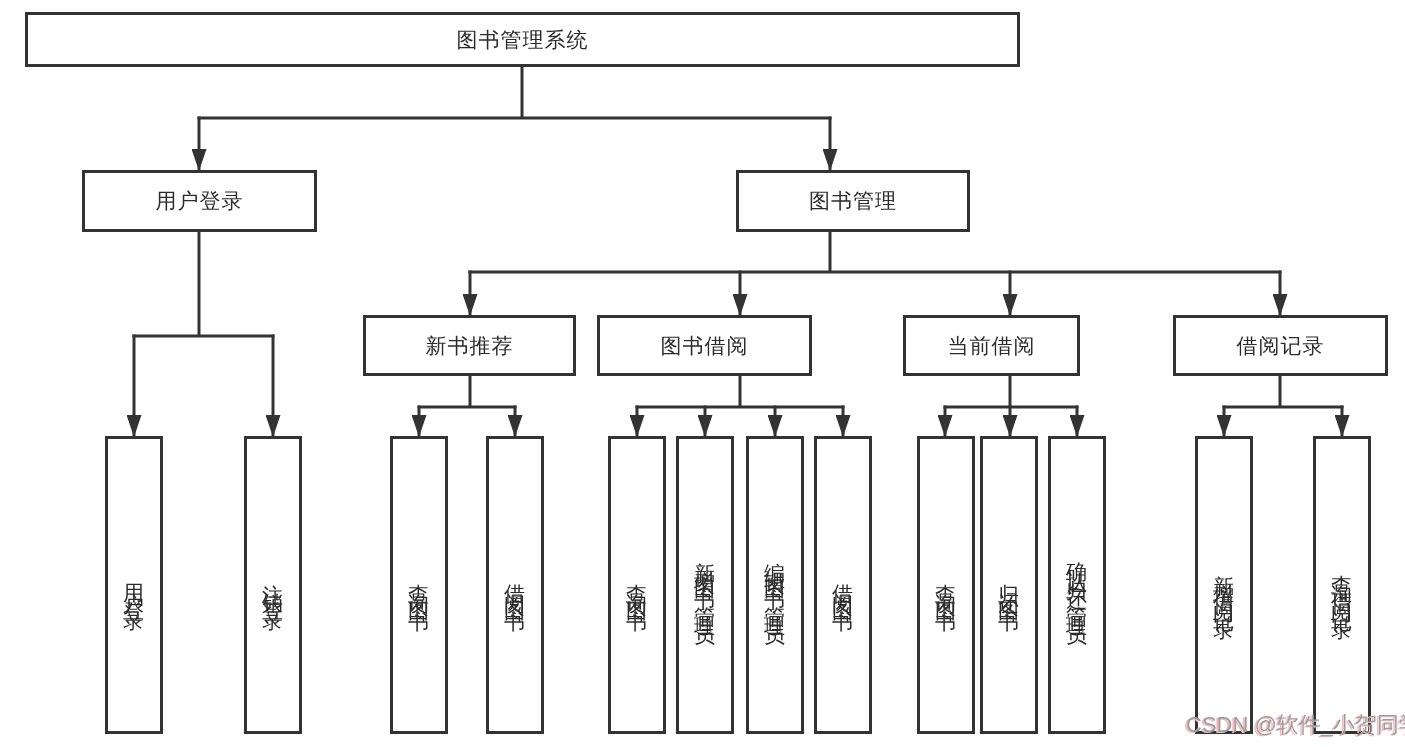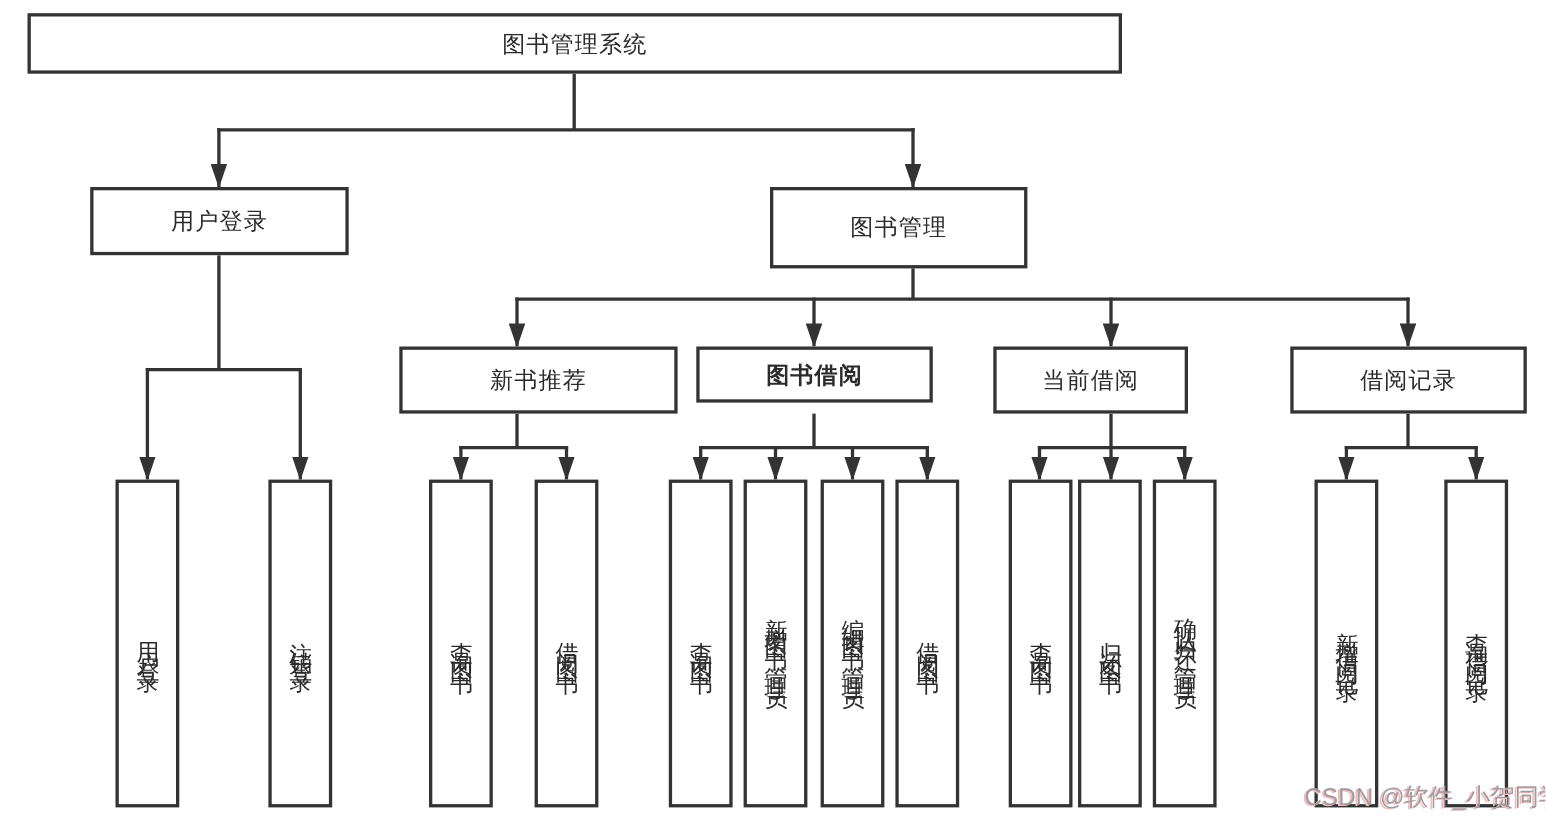--- a/index.html
+++ b/index.html
@@ -28,24 +28,24 @@
     font-size:21px;
     line-height:1;
     letter-spacing:9px;
     white-space:nowrap;
     color:#2b2b2b;
   }
   
   #n-root{left:25px;top:12px;width:995px;height:55px;}
   
   #n-user-login{left:82px;top:170px;width:235px;height:62px;}
-  #n-book-mgmt{left:700px;top:170px;width:234px;height:74px;}
+  #n-book-mgmt{left:736px;top:170px;width:234px;height:62px;}
   
-  #n-new-book{left:363px;top:315px;width:253px;height:61px;}
-  #n-borrowing{left:633px;top:315px;width:215px;height:51px;font-weight:bold;}
+  #n-new-book{left:363px;top:315px;width:213px;height:61px;}
+  #n-borrowing{left:597px;top:315px;width:215px;height:61px;}
   #n-current{left:903px;top:315px;width:177px;height:61px;}
   #n-records{left:1173px;top:315px;width:215px;height:61px;font-family:Liberation Mono, monospace;}
   
   .vbox{top:436px;width:58px;height:298px;}
   #l-user-login{left:105px;}
   #l-logout{left:244px;}
   #l-query-1{left:390px;}
   #l-borrow-1{left:486px;}
   #l-query-2{left:608px;}
   #l-add-book{left:676px;}

